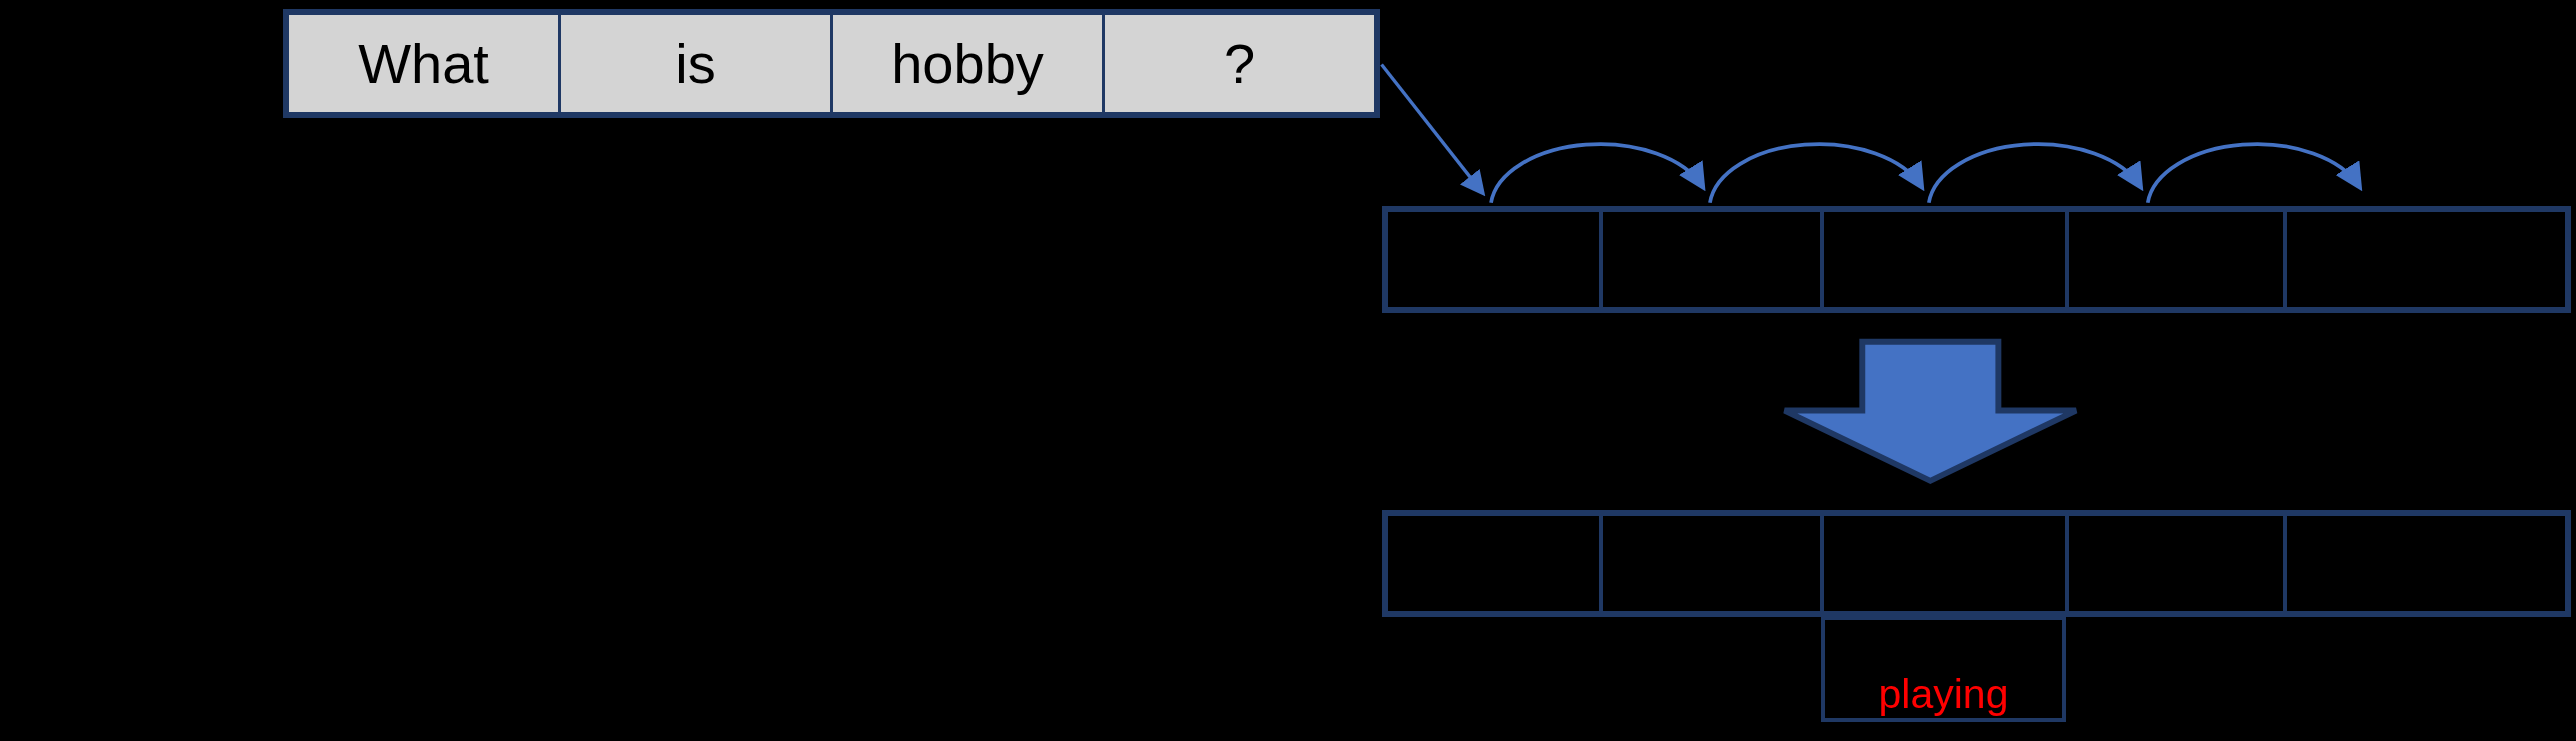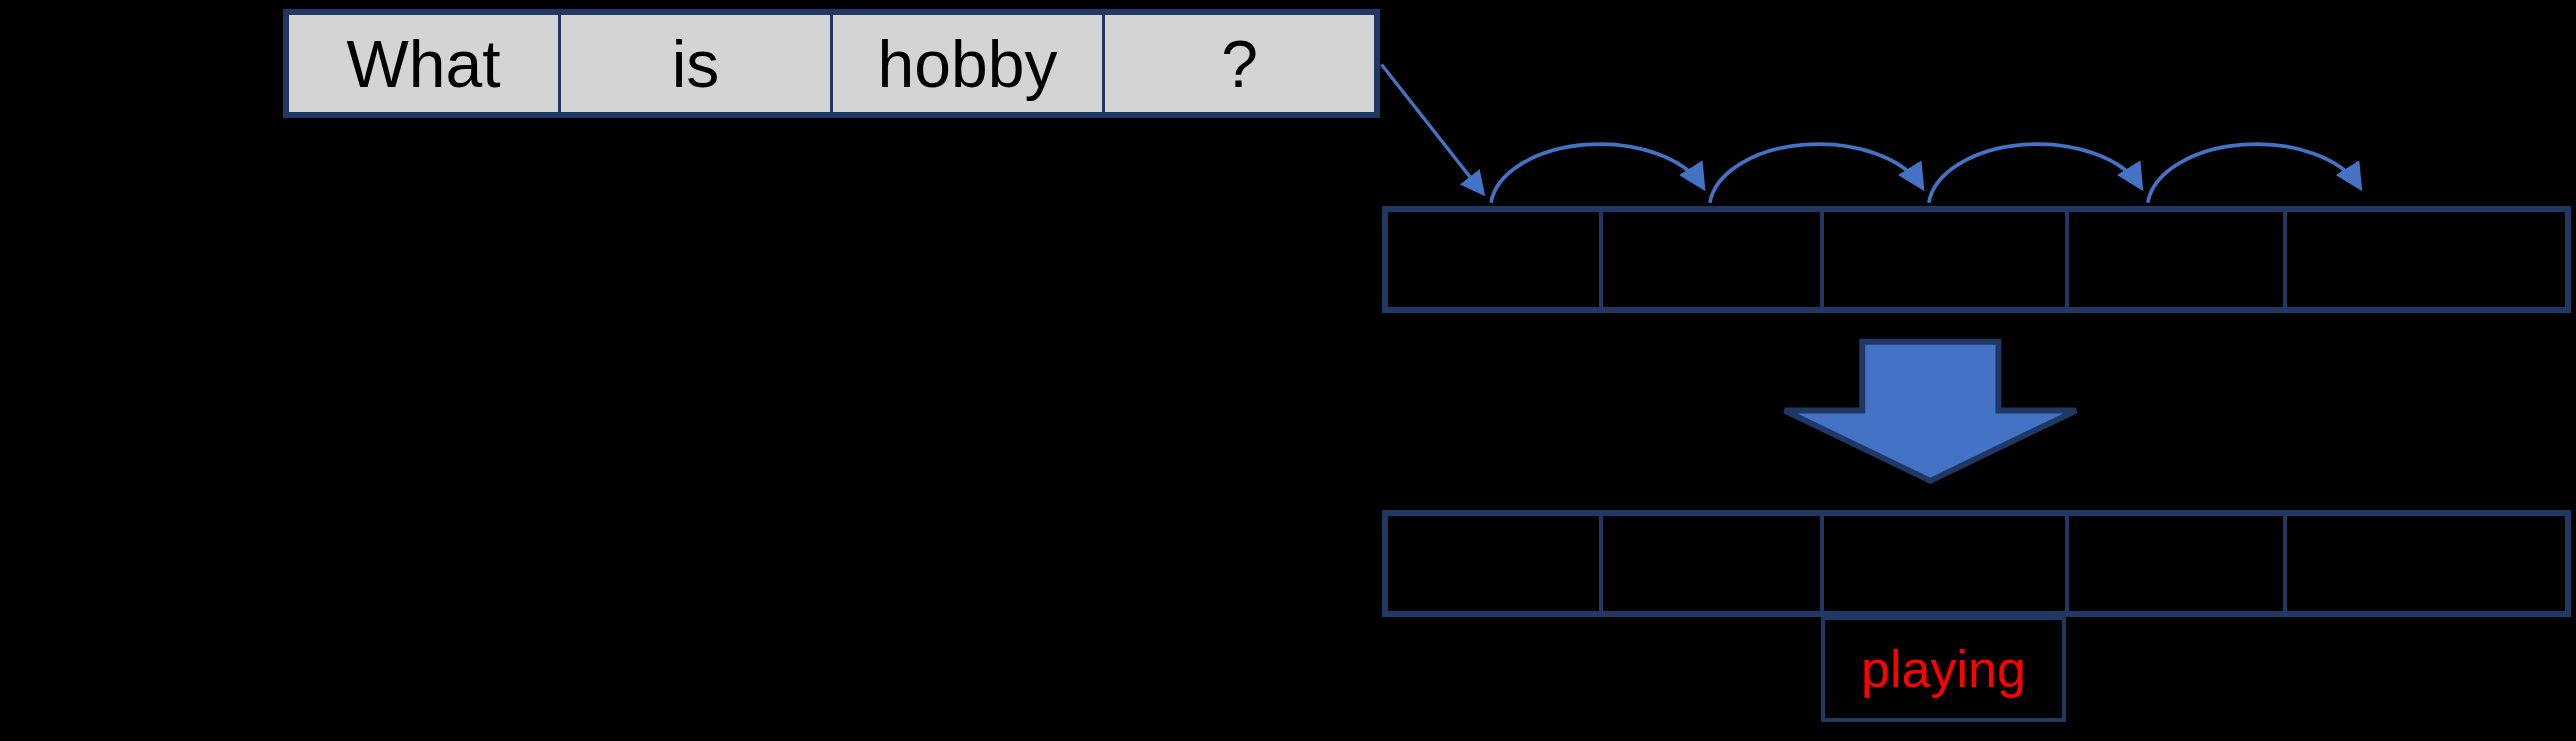--- a/index.html
+++ b/index.html
@@ -11,21 +11,21 @@
 
   
   .sentence-table {
     position:absolute; left:283px; top:9px; width:1097px; height:109px;
     display:flex; box-sizing:border-box;
     border:6px solid #1f3864; background:#1f3864;
   }
   .sentence-cell {
     flex:1 1 0; background:#d4d4d4; color:#000;
     display:flex; align-items:center; justify-content:center;
-    font-size:66px; border-left:3.7px solid #1f3864;
+    font-size:56px; border-left:3.7px solid #1f3864;
     overflow:hidden; white-space:nowrap;
   }
   .sentence-cell:first-child { border-left:none; }
 
   
   .slot-row {
     position:absolute; left:1382px; width:1189px; height:107px;
     display:flex; box-sizing:border-box;
     border:6px solid #1f3864; background:transparent;
   }
@@ -39,22 +39,22 @@
   .w1 { flex:0 0 17.96%; }
   .w2 { flex:0 0 18.78%; }
   .w3 { flex:0 0 20.79%; }
   .w4 { flex:0 0 18.53%; }
   .w5 { flex:1 1 auto; }
 
   
   .answer-cell {
     position:absolute; left:1821px; top:616px; width:245px; height:106px;
     box-sizing:border-box; border:4.4px solid #1f3864;
-    display:flex; align-items:center; justify-content:center;
-    color:#ff0000; font-size:52px; background:transparent;
+    display:flex; align-items:flex-end; justify-content:center;
+    color:#ff0000; font-size:41px; background:transparent;
     white-space:nowrap;
   }
 
   .overlay { position:absolute; left:0; top:0; width:2576px; height:742px; }
 </style>
 </head>
 <body>
 
 <div class="canvas">
 

